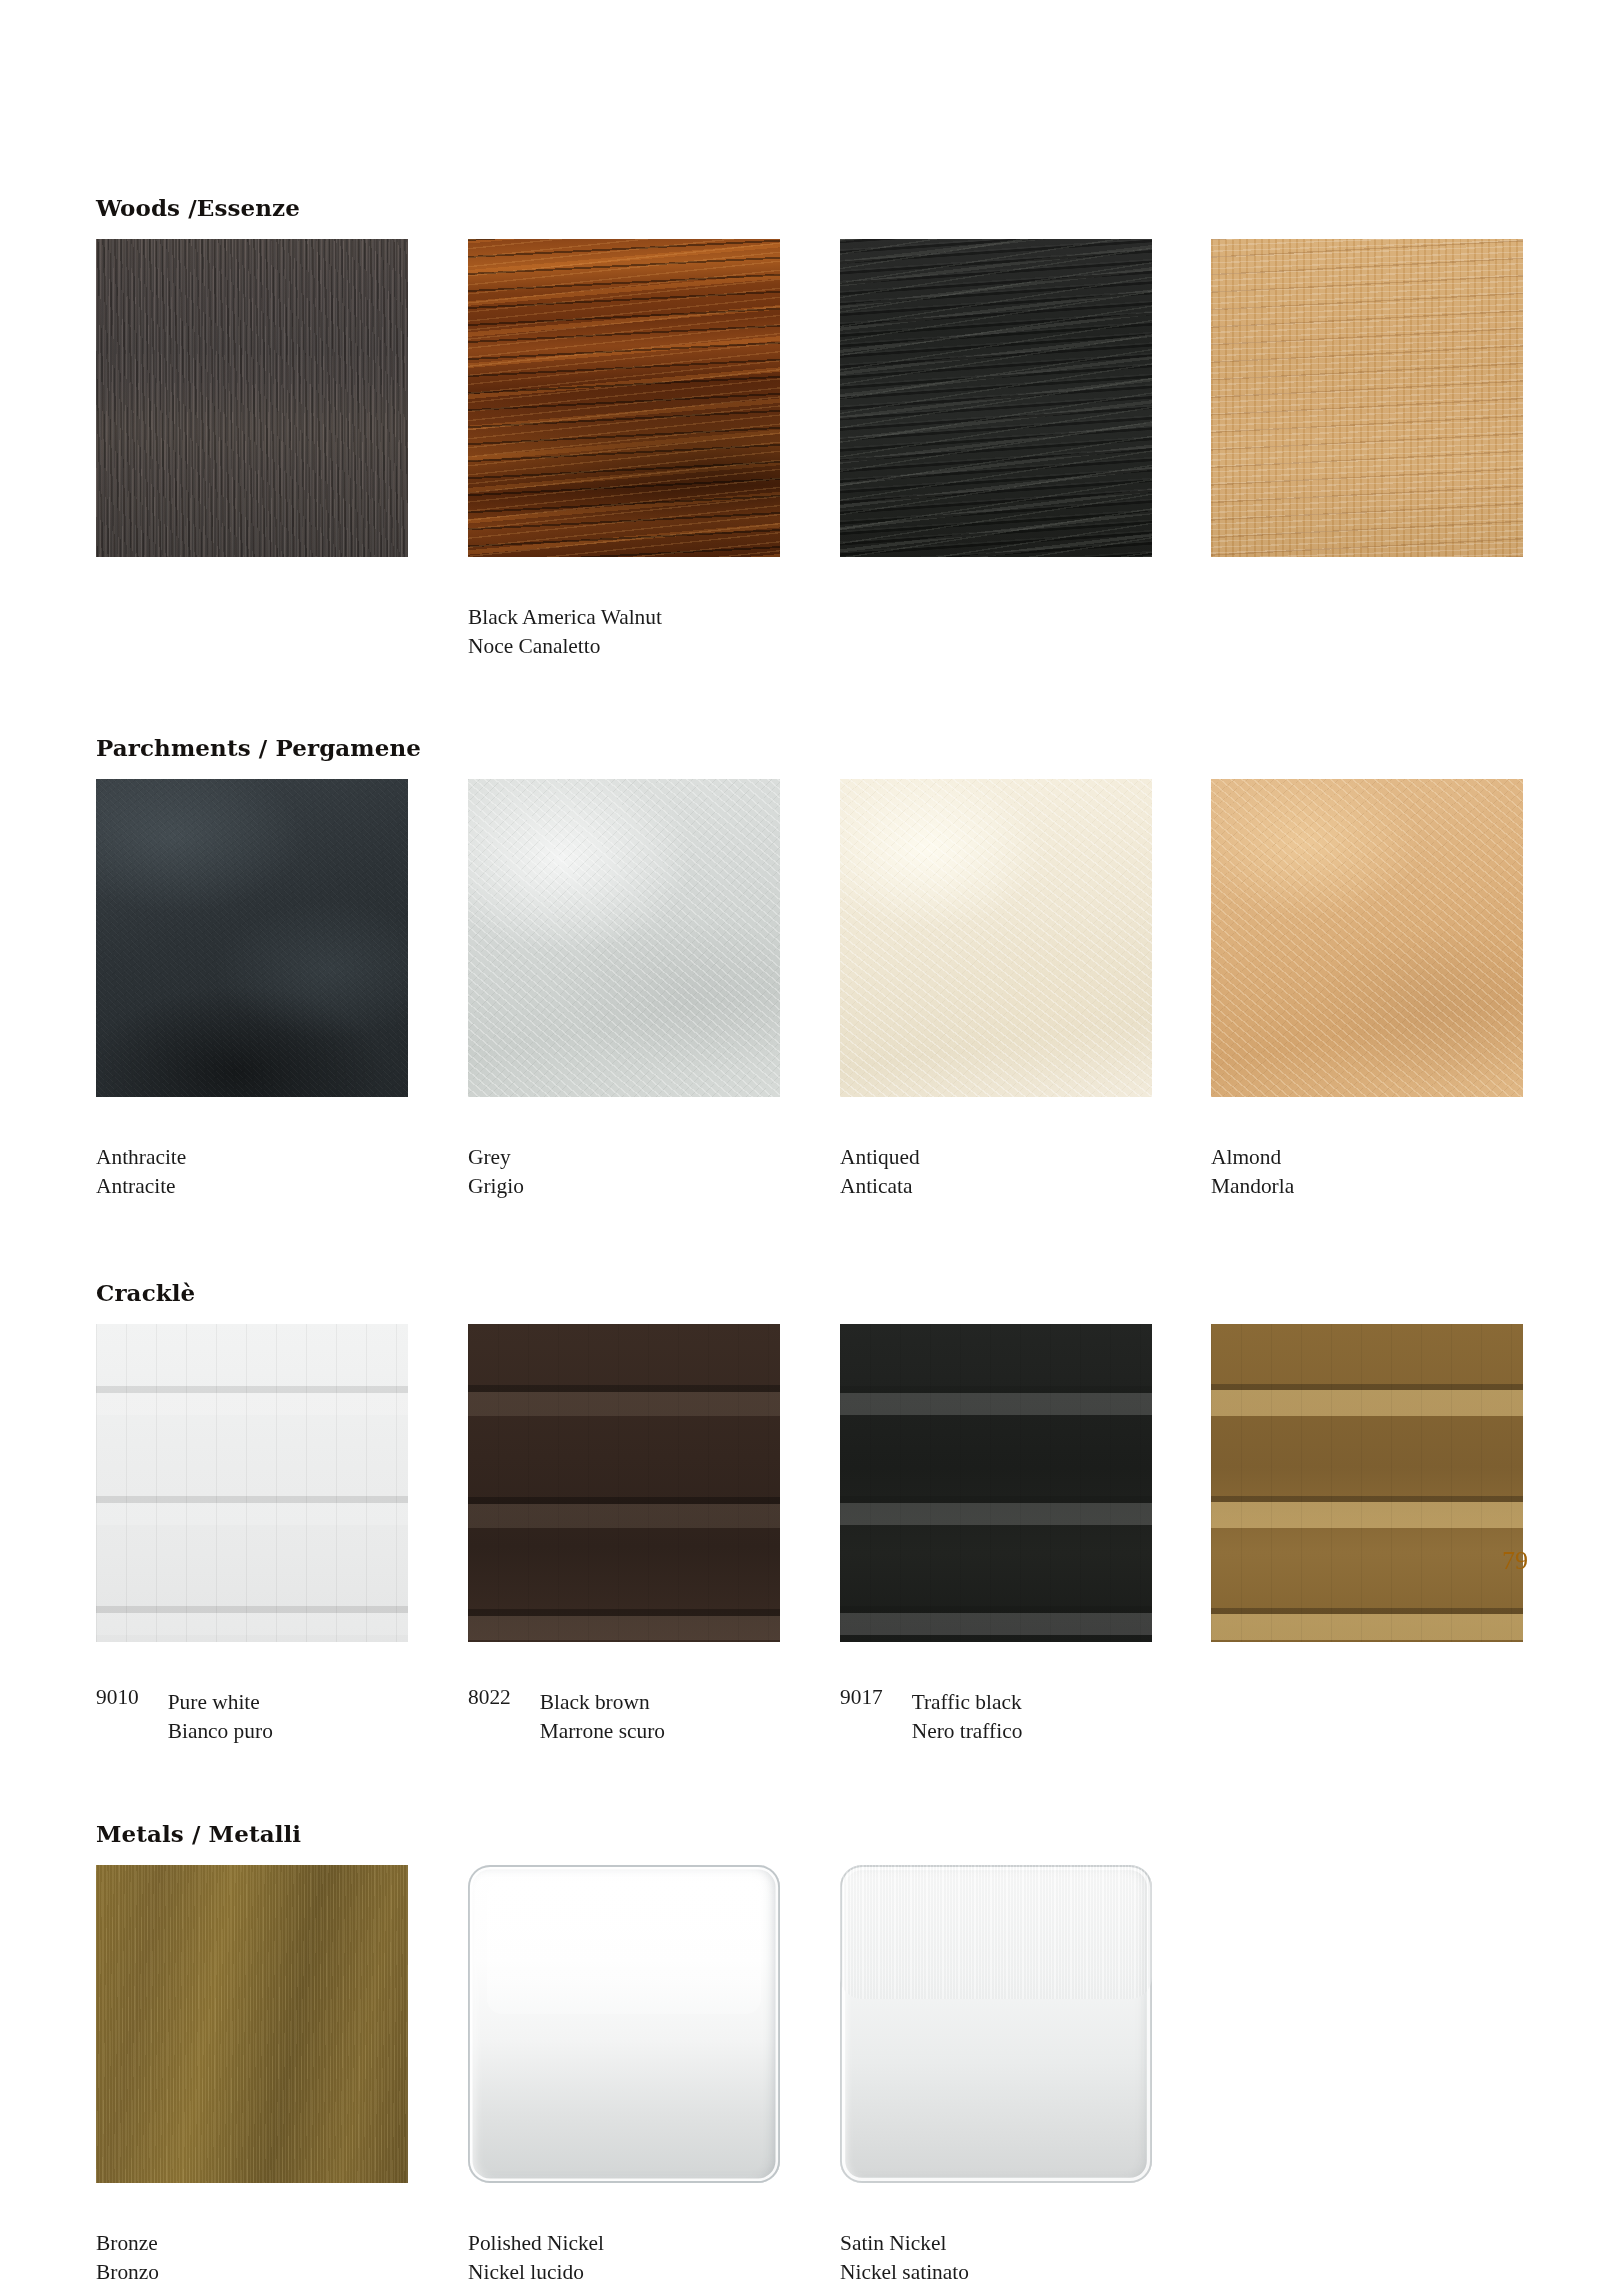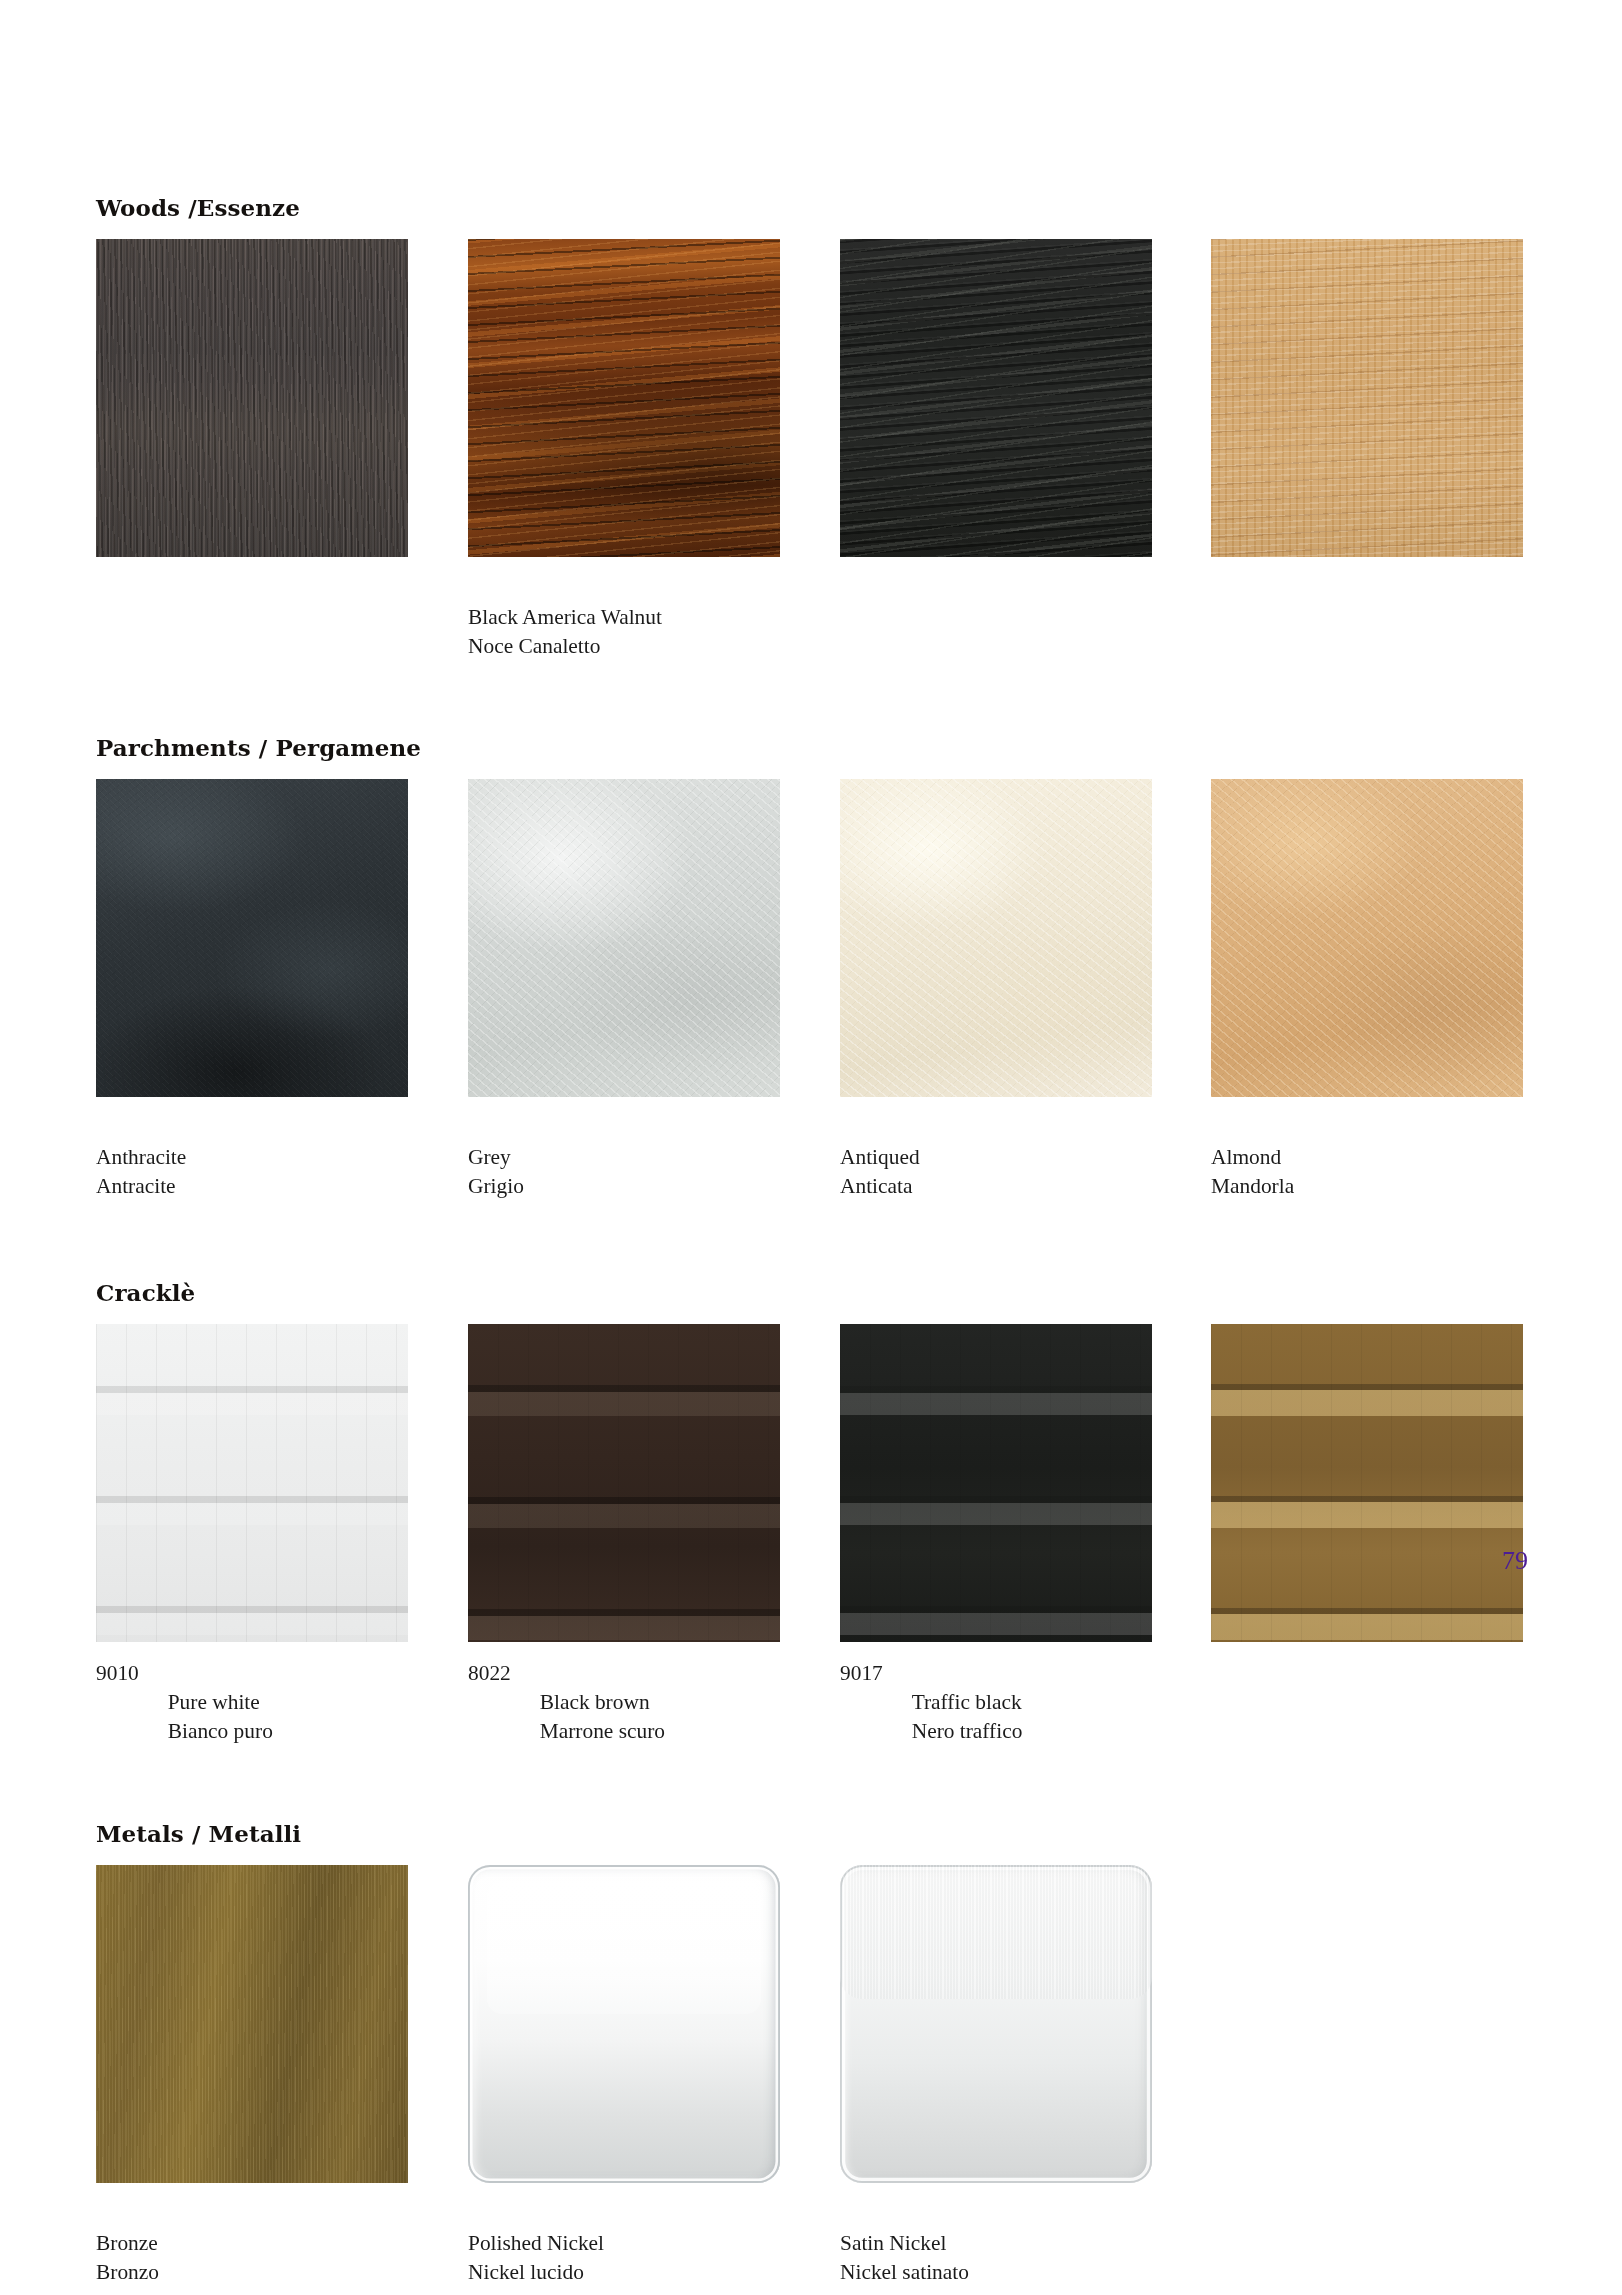--- a/index.html
+++ b/index.html
@@ -40,21 +40,21 @@
   .caption{
     margin-top:17px;
     font-family:"Liberation Serif", serif;
     font-size:21.4px;
     line-height:1.36;
     color:#1b1b1b;
     white-space:pre-line;
   }
   .caption .it{display:block;}
   .cap-code{display:flex;gap:11.7px;}
-  .cap-code .code{width:60px;flex:0 0 60px;}
+  .cap-code .code{width:60px;flex:0 0 60px;margin-top:24px;}
   .cap-code .names{display:block;}
 
   
   .w-sycamore{
     background:
       repeating-linear-gradient(90deg,
         rgba(255,255,255,.07) 0px, rgba(255,255,255,.07) 0.6px,
         rgba(0,0,0,.10) 1.3px, rgba(0,0,0,.10) 2.6px,
         rgba(255,255,255,.04) 3.2px, rgba(255,255,255,.04) 4.5px,
         rgba(0,0,0,.06) 5.2px, rgba(0,0,0,.06) 6.5px),
@@ -260,21 +260,21 @@
   .m-satin::after{
     content:"";position:absolute;inset:0;border-radius:22px;
     background:repeating-linear-gradient(90deg,
       rgba(255,255,255,.25) 0px, rgba(255,255,255,.25) 1.3px,
       rgba(185,190,190,.10) 1.3px, rgba(185,190,190,.10) 3.2px);
   }
 
   .page-number{
     position:absolute;right:95px;bottom:40px;
     font-family:"Liberation Serif", serif;
-    font-size:26px;color:#4c1d95;
+    font-size:26px;color:#a16207;
   }
 </style>
 </head>
 <body>
 
 <div class="page">
 
   <div class="section" style="top:194px;">
     <div class="section-title">Woods /Essenze</div>
     <div class="row">

